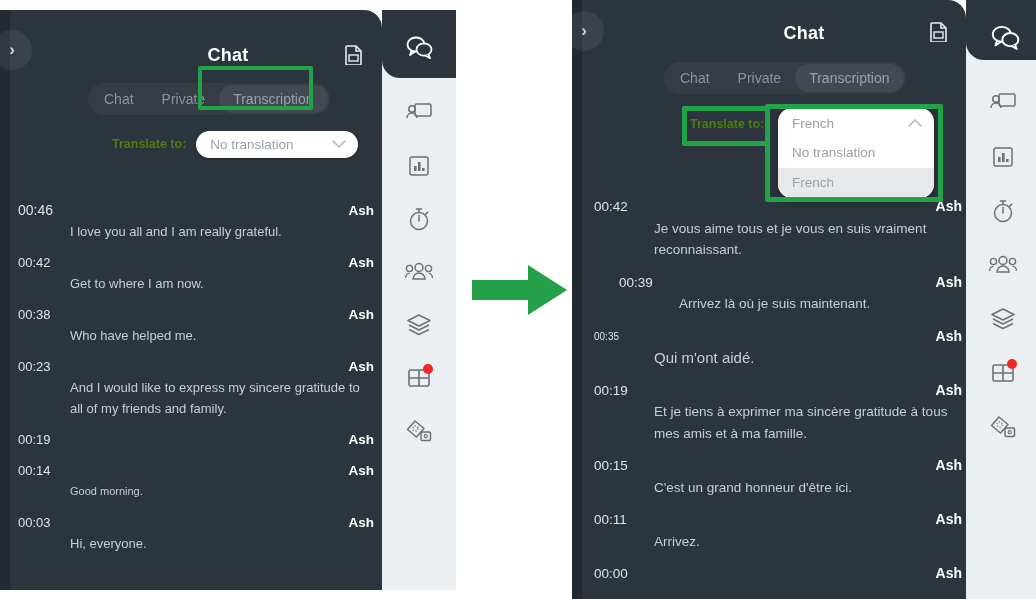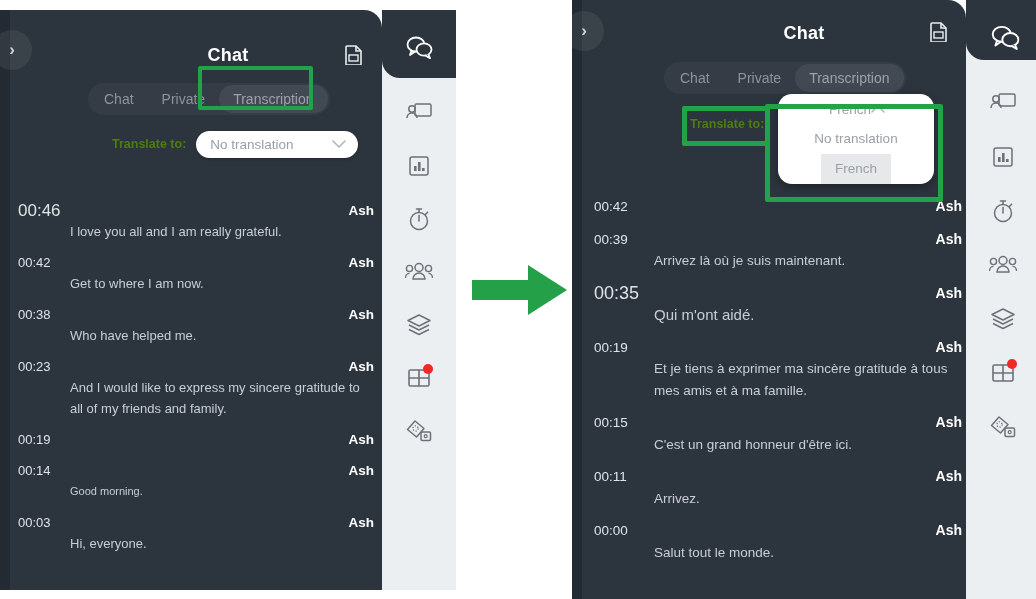--- a/index.html
+++ b/index.html
@@ -185,21 +185,21 @@
           <svg width="14" height="9" viewBox="0 0 14 9">
             <path d="M1 1 L7 7 L13 1" fill="none" stroke="#b0b6bc" stroke-width="1.6" stroke-linecap="round" stroke-linejoin="round"></path>
           </svg>
         </span>
       </div>
     </div>
 
     <div class="transcript" style="left:18px; top:190px; width:356px; height:385px;">
       <div id="left-entries">
           <div class="entry" style="margin-bottom: 10px;">
-            <div class="entry-time" style="width: 52px; font-size: 17px; line-height: 21px;">00:46</div>
+            <div class="entry-time" style="width: 52px; font-size: 14px; line-height: 21px;">00:46</div>
             <div class="entry-main">
               <div class="entry-name" style="font-size: 13.5px; line-height: 21px;">Ash</div>
               <div class="entry-text" style="font-size: 13px; line-height: 21px;">I love you all and I am really grateful.</div>
             </div>
           </div>
           <div class="entry" style="margin-bottom: 10px;">
             <div class="entry-time" style="width: 52px; font-size: 13px; line-height: 21px;">00:42</div>
             <div class="entry-main">
               <div class="entry-name" style="font-size: 13.5px; line-height: 21px;">Ash</div>
               <div class="entry-text" style="font-size: 13px; line-height: 21px;">Get to where I am now.</div>
@@ -364,50 +364,51 @@
     <div class="tabs" style="left:92px; top:62px; height:32px;">
       <div class="tab" style="font-size:14px; padding:6px 14px;">Chat</div>
       <div class="tab" style="font-size:14px; padding:6px 14px;">Private</div>
       <div class="tab active" style="font-size:14px; padding:6px 14px;">Transcription</div>
     </div>
 
     <div class="translate-row" style="left:118px; top:110px; height:28px;">
       <div class="translate-label" style="font-size:12.5px; margin-right:10px;">Translate to:</div>
     </div>
 
-    <div class="select-open" style="position:absolute; left:206px; top:94px; width:156px;align-items:center;">
+    <div class="select-open" style="position:absolute; left:206px; top:108px; width:156px;">
       <div class="sel-top" style="height:30px; padding:0 12px 0 14px;">
         <span style="font-size:13.5px;">French</span>
         <span class="chev">
           <svg width="14" height="9" viewBox="0 0 14 9">
             <path d="M1 7 L7 1 L13 7" fill="none" stroke="#b0b6bc" stroke-width="1.6" stroke-linecap="round" stroke-linejoin="round"></path>
           </svg>
         </span>
       </div>
       <div class="opt" style="height:30px; line-height:30px; padding:0 14px; font-size:13.5px;">No translation</div>
       <div class="opt sel" style="height:30px; line-height:30px; padding:0 14px; font-size:13.5px;">French</div>
     </div>
 
     <div class="transcript" style="left:22px; top:196px; width:368px; height:395px;">
       <div id="right-entries">
           <div class="entry" style="margin-bottom: 11px;">
             <div class="entry-time" style="width: 60px; font-size: 13.5px; line-height: 21.5px;">00:42</div>
             <div class="entry-main">
               <div class="entry-name" style="font-size: 14px; line-height: 21.5px;">Ash</div>
+              <div class="entry-text" style="font-size: 13.5px; line-height: 21.5px;">Je vous aime tous et je vous en suis vraiment reconnaissant.</div>
+            </div>
+          </div>
+          <div class="entry" style="margin-bottom: 11px; margin-left: 25px;">
+            <div class="entry-time" style="width: 60px; font-size: 13.5px; line-height: 21.5px;">00:39</div>
+            <div class="entry-main">
+              <div class="entry-name" style="font-size: 14px; line-height: 21.5px;">Ash</div>
+              <div class="entry-text" style="font-size: 13.5px; line-height: 21.5px;">Arrivez là où je suis maintenant.</div>
             </div>
           </div>
           <div class="entry" style="margin-bottom: 11px;">
-            <div class="entry-time" style="width: 60px; font-size: 13.5px; line-height: 21.5px;">00:39</div>
-            <div class="entry-main">
-              <div class="entry-name" style="font-size: 14px; line-height: 21.5px;">Ash</div>
-              <div class="entry-text" style="font-size: 13.5px; line-height: 21.5px;">Arrivez là où je suis maintenant.</div>
-            </div>
-          </div>
-          <div class="entry" style="margin-bottom: 11px;">
-            <div class="entry-time" style="width: 60px; font-size: 18px; line-height: 21.5px;">00:35</div>
+            <div class="entry-time" style="width: 60px; font-size: 10px; line-height: 21.5px;">00:35</div>
             <div class="entry-main">
               <div class="entry-name" style="font-size: 14px; line-height: 21.5px;">Ash</div>
               <div class="entry-text" style="font-size: 15px; line-height: 21.5px;">Qui m'ont aidé.</div>
             </div>
           </div>
           <div class="entry" style="margin-bottom: 11px;">
             <div class="entry-time" style="width: 60px; font-size: 13.5px; line-height: 21.5px;">00:19</div>
             <div class="entry-main">
               <div class="entry-name" style="font-size: 14px; line-height: 21.5px;">Ash</div>
               <div class="entry-text" style="font-size: 13.5px; line-height: 21.5px;">Et je tiens à exprimer ma sincère gratitude à tous mes amis et à ma famille.</div>

